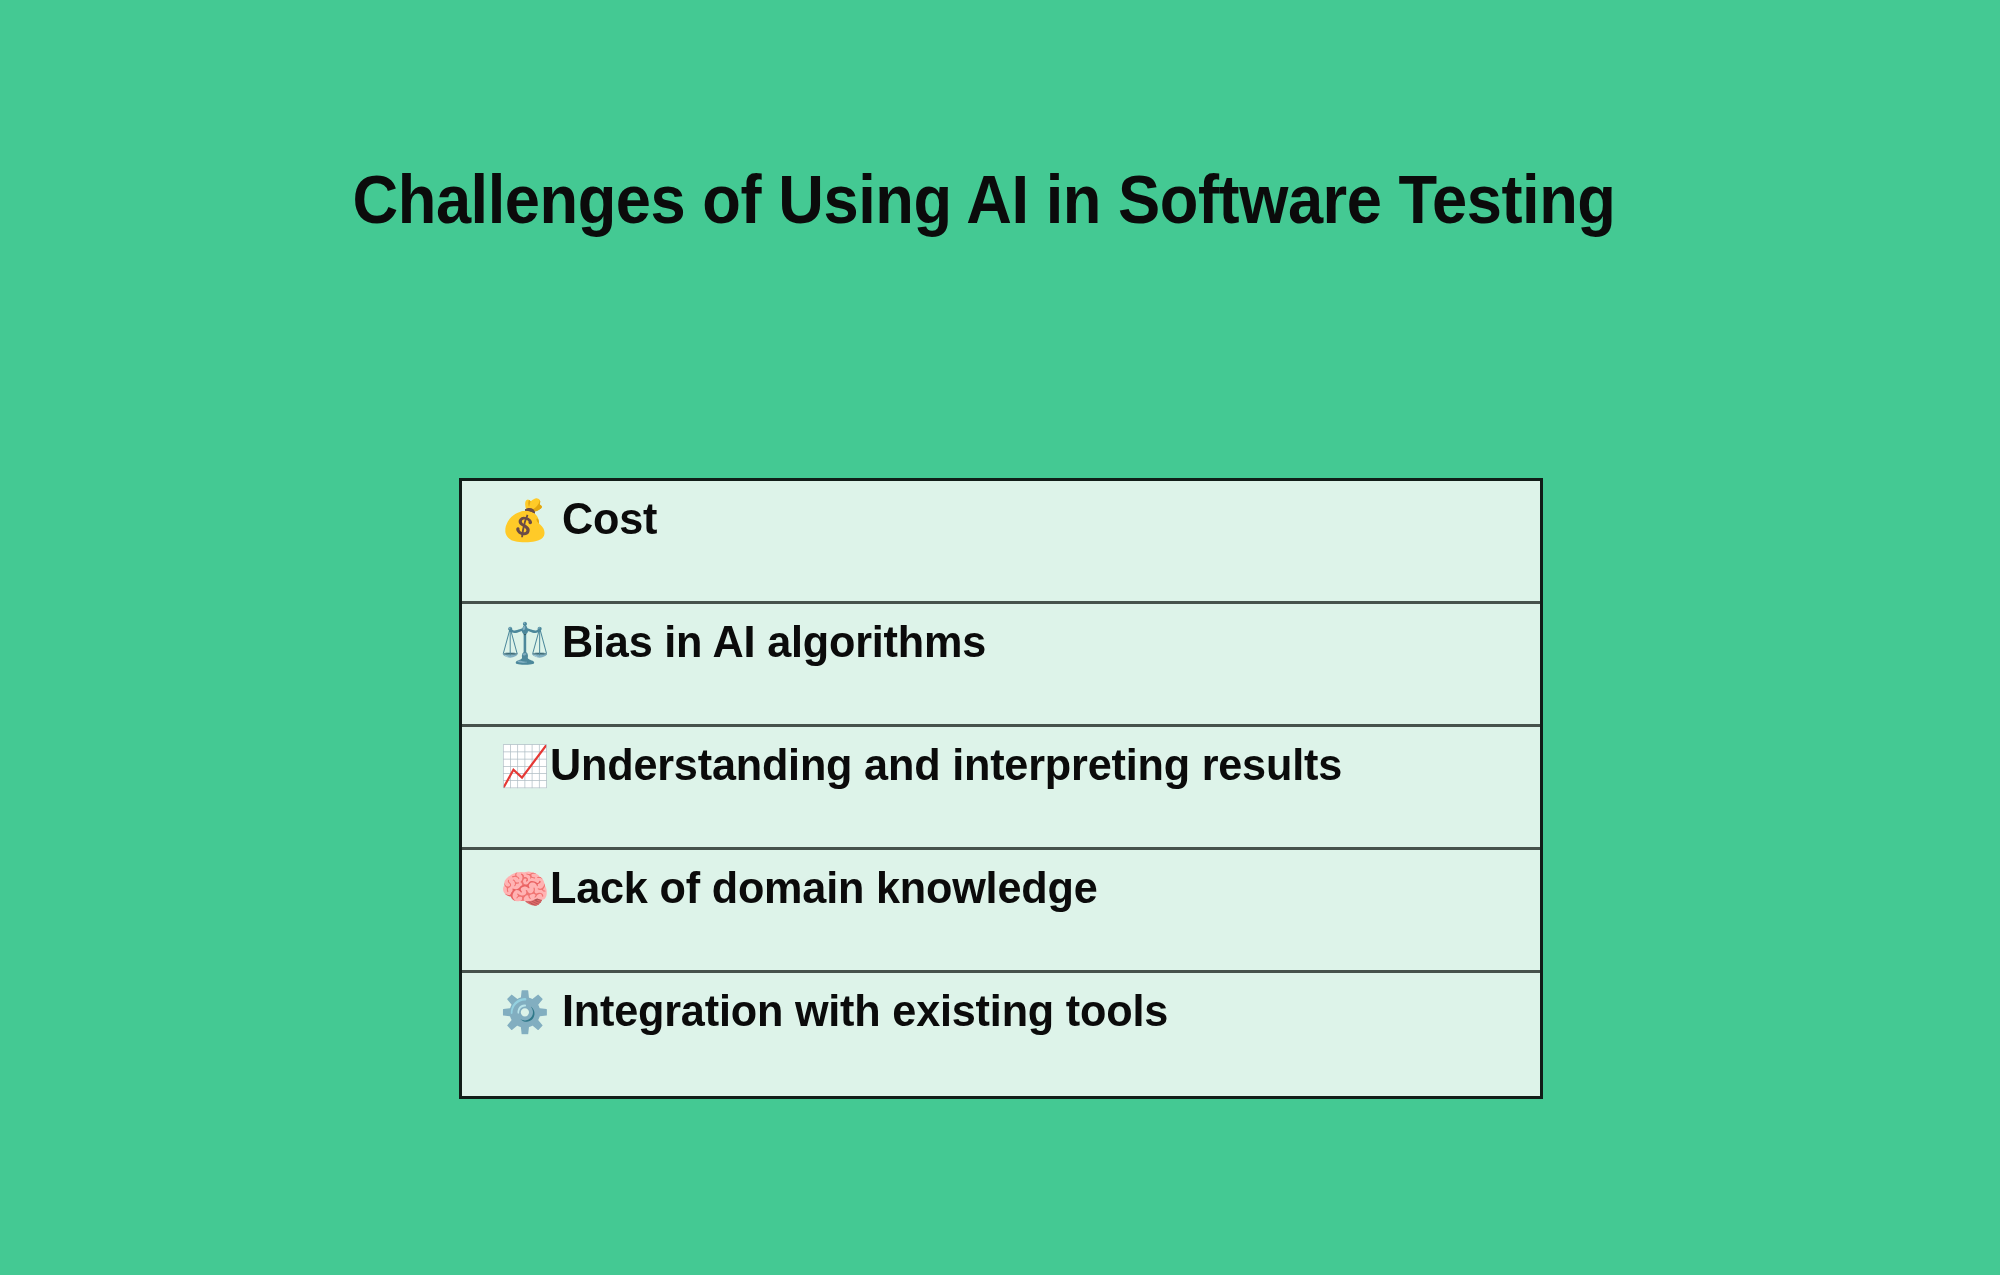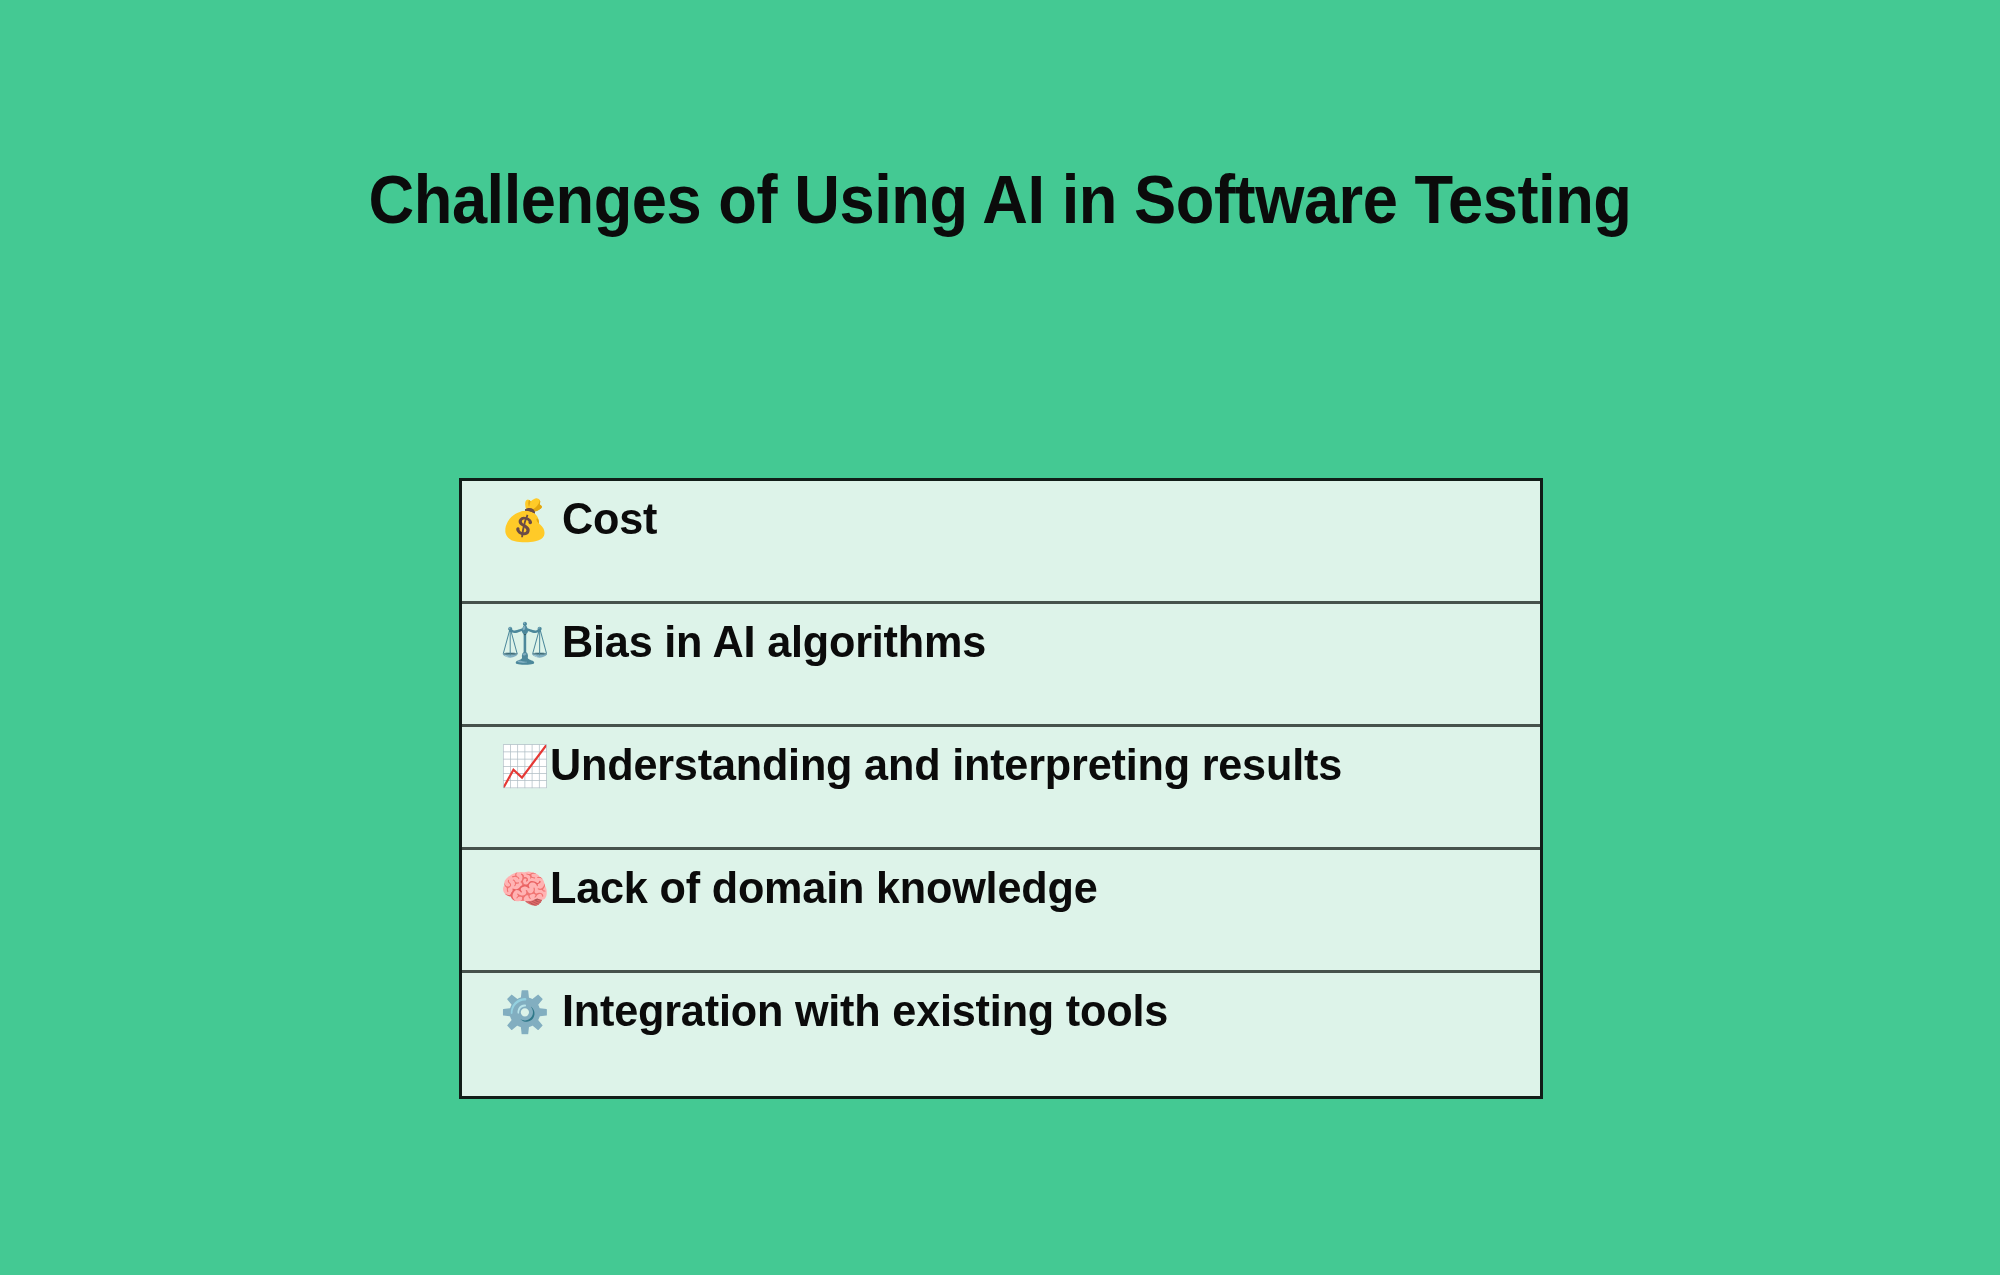--- a/index.html
+++ b/index.html
@@ -17,21 +17,21 @@
 
   .slide {
     position: absolute;
     inset: 0;
     background: #44c993;
   }
 
   
   .title-wrap {
     position: absolute;
-    left: 300px;
+    left: 284px;
     top: 160px;
     width: 1400px;
     text-align: center;
   }
   .title {
     margin: 0;
     font-family: "Liberation Sans Narrow", "Liberation Sans", "DejaVu Sans", sans-serif;
     font-size: 68px;
     line-height: 1.16;
     font-weight: 700;

